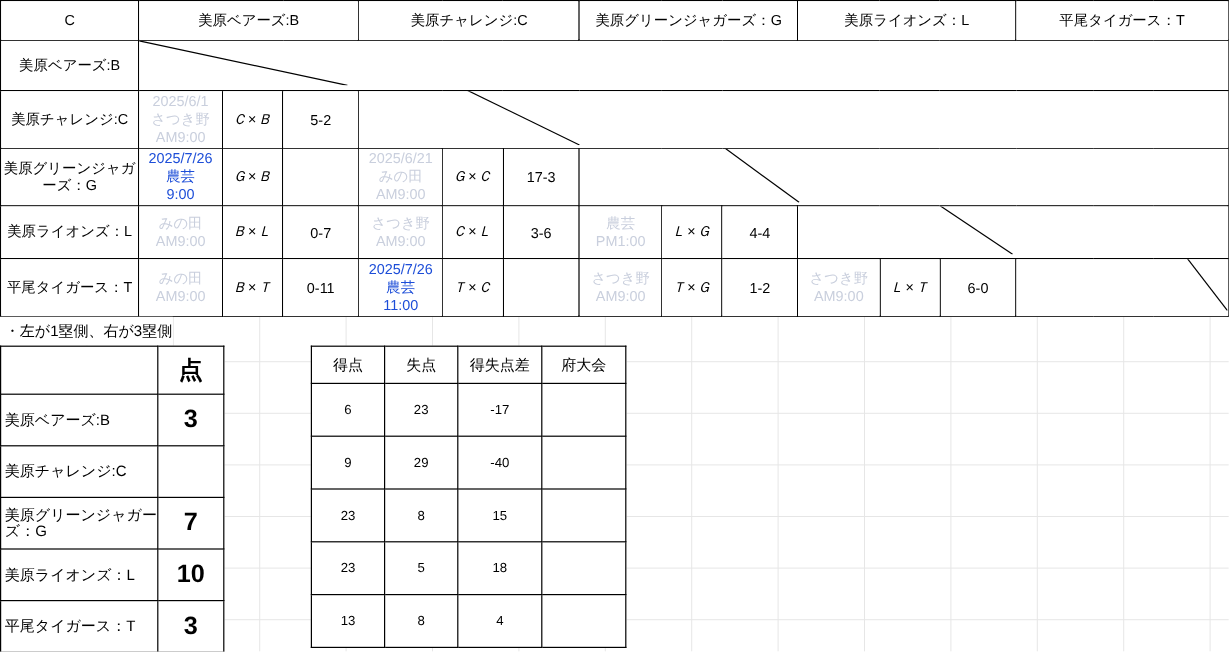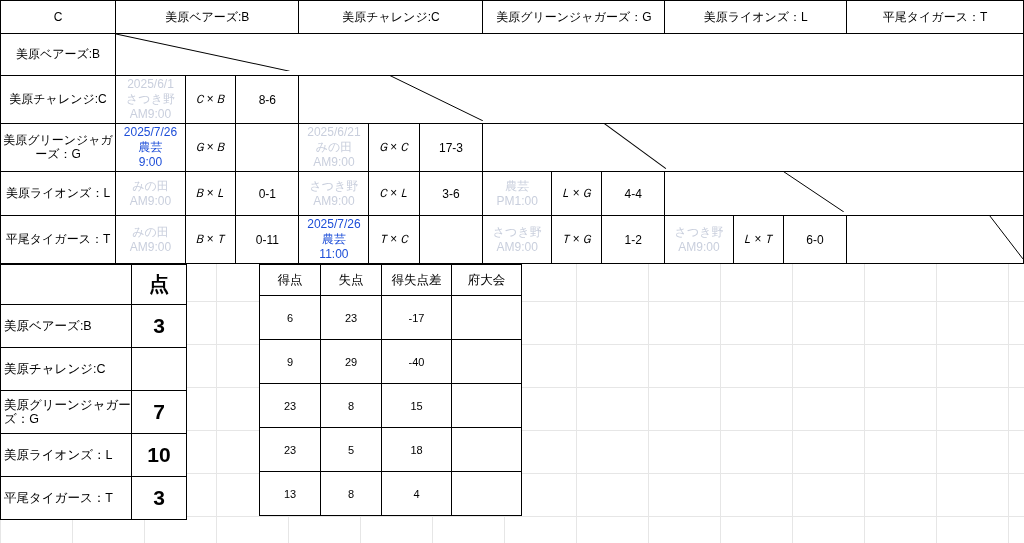--- a/index.html
+++ b/index.html
@@ -144,21 +144,21 @@
         </svg>
       </td>
     </tr>
 
     <tr style="height:48px">
       <td class="rowhdr">美原チャレンジ:C</td>
       <td class="datecell"><span style="white-space:pre-line">2025/6/1
 さつき野
 AM9:00</span></td>
       <td class="vs">Ｃ×Ｂ</td>
-      <td class="score">8-6</td>
+      <td class="score">5-2</td>
       <td colspan="12" style="position:relative">
         <svg class="diag" viewBox="0 0 775 48" preserveAspectRatio="none">
           <line x1="0" y1="-48" x2="197" y2="48" stroke="#000" stroke-width="1" vector-effect="non-scaling-stroke"></line>
         </svg>
       </td>
     </tr>
 
     <tr style="height:48px">
       <td class="rowhdr">美原グリーンジャガーズ：G</td>
       <td class="datecell dark"><span style="white-space:pre-line">2025/7/26
@@ -176,21 +176,21 @@
           <line x1="0" y1="-96" x2="197" y2="48" stroke="#000" stroke-width="1" vector-effect="non-scaling-stroke"></line>
         </svg>
       </td>
     </tr>
 
     <tr style="height:44px">
       <td class="rowhdr">美原ライオンズ：L</td>
       <td class="datecell"><span style="white-space:pre-line">みの田
 AM9:00</span></td>
       <td class="vs">Ｂ×Ｌ</td>
-      <td class="score">0-1</td>
+      <td class="score">0-7</td>
       <td class="datecell"><span style="white-space:pre-line">さつき野
 AM9:00</span></td>
       <td class="vs">Ｃ×Ｌ</td>
       <td class="score">3-6</td>
       <td class="datecell"><span style="white-space:pre-line">農芸
 PM1:00</span></td>
       <td class="vs">Ｌ×Ｇ</td>
       <td class="score">4-4</td>
       <td colspan="6" style="position:relative">
         <svg class="diag" viewBox="0 0 394 44" preserveAspectRatio="none">
@@ -221,20 +221,21 @@
       <td colspan="3" style="position:relative">
         <svg class="diag" viewBox="0 0 197 48" preserveAspectRatio="none">
           <line x1="0" y1="-208" x2="197" y2="48" stroke="#000" stroke-width="1" vector-effect="non-scaling-stroke"></line>
         </svg>
       </td>
     </tr>
   </tbody>
     </table>
 
   
+  <div class="note">・左が1塁側、右が3塁側</div>
 
   
   <div class="bottom-wrap">
 
     <table class="points">
       <tbody>
           <tr style="height:40px">
         <td class="teamcell"></td>
         <td class="ptcell pthdr">点</td>
       </tr>

